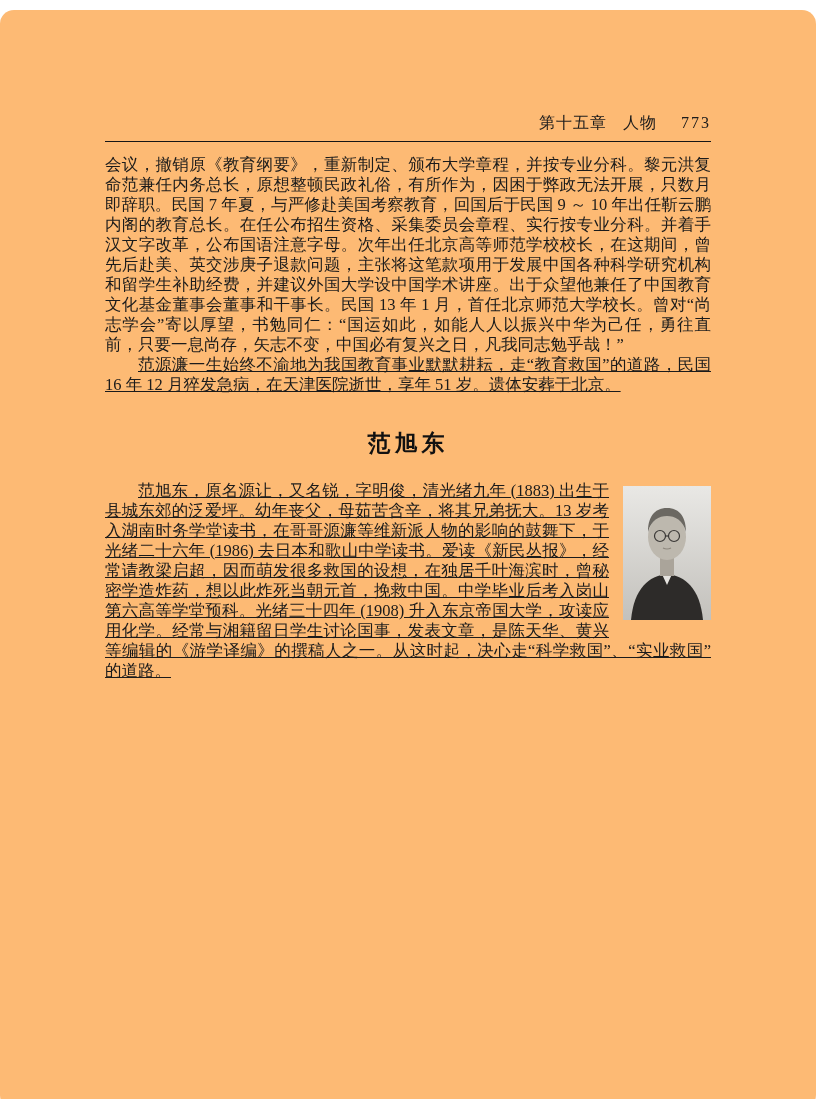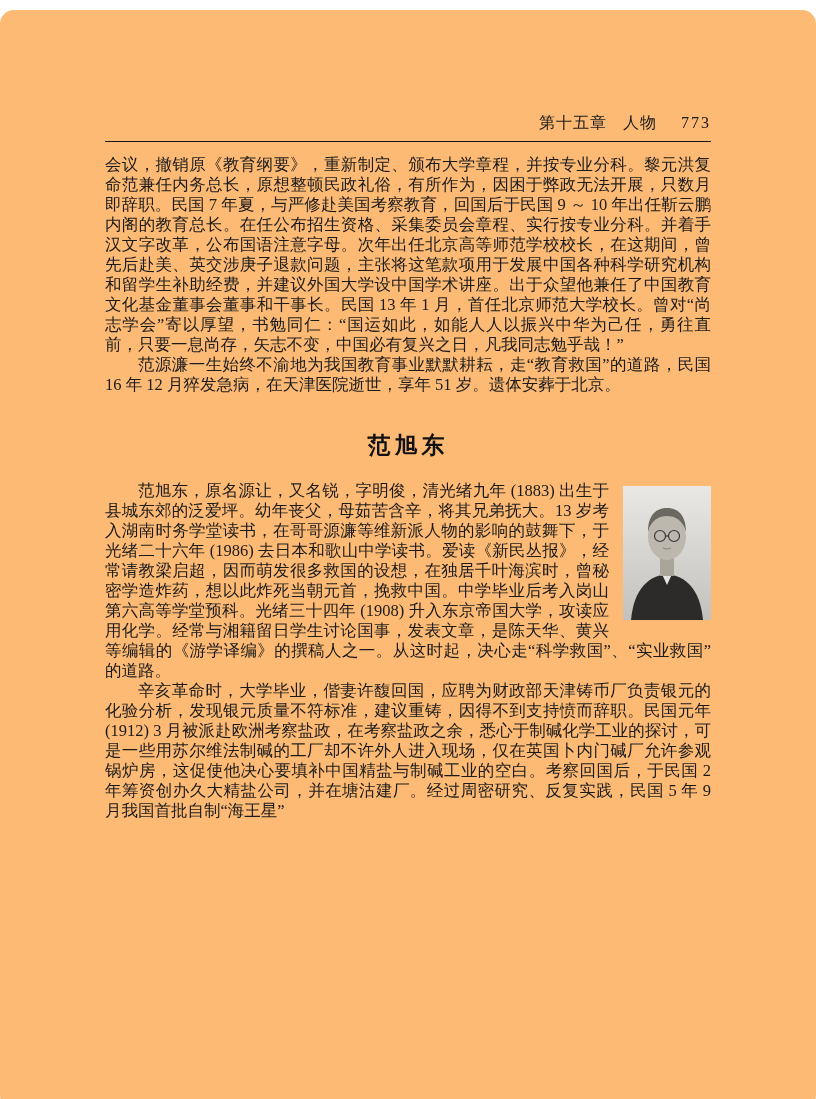--- a/index.html
+++ b/index.html
@@ -28,23 +28,23 @@
   }
   .page-header .chapter { margin-right: 16px; }
   .page-header .pagenum { margin-left: 24px; letter-spacing: 2px; }
   .body-text {
     margin-top: 13px;
     font-size: 16.5px;
     line-height: 20px;
     text-align: justify;
   }
   .para { margin: 0; }
-  .indent { text-indent: 2em; }
+  .indent { text-indent: 2em; text-decoration: underline; }
   .section-title {
-    font-family: Liberation Sans, sans-serif;
+    font-family: Liberation Mono, monospace;
     font-weight: 700;
     font-size: 23px;
     color: #111;
     text-align: center;
     text-indent: 0;
     letter-spacing: 4px;
     margin: 40px 0 26px 0;
   }
   .photo {
     float: right;
@@ -93,16 +93,15 @@
           <path d="M25 46 C25 28 34 22 44 22 C54 22 63 28 63 46 C60 34 52 30 44 30 C36 30 28 34 25 46 Z" fill="#6b6862"></path>
           <circle cx="37" cy="50" r="5.5" fill="none" stroke="#3a3836" stroke-width="1.2"></circle>
           <circle cx="51" cy="50" r="5.5" fill="none" stroke="#3a3836" stroke-width="1.2"></circle>
           <line x1="42.5" y1="50" x2="45.5" y2="50" stroke="#3a3836" stroke-width="1.2"></line>
           <path d="M40 62 Q44 64 48 62" fill="none" stroke="#8d877d" stroke-width="1.2"></path>
         </svg>
       </span>
       <span>范旭东，原名源让，又名锐，字明俊，清光绪九年 (1883) 出生于县城东郊的泛爱坪。幼年丧父，母茹苦含辛，将其兄弟抚大。13 岁考入湖南时务学堂读书，在哥哥源濂等维新派人物的影响的鼓舞下，于光绪二十六年 (1986) 去日本和歌山中学读书。爱读《新民丛报》，经常请教梁启超，因而萌发很多救国的设想，在独居千叶海滨时，曾秘密学造炸药，想以此炸死当朝元首，挽救中国。中学毕业后考入岗山第六高等学堂预科。光绪三十四年 (1908) 升入东京帝国大学，攻读应用化学。经常与湘籍留日学生讨论国事，发表文章，是陈天华、黄兴等编辑的《游学译编》的撰稿人之一。从这时起，决心走“科学救国”、“实业救国”的道路。</span>
     </p>
 
-    <p class="para indent">辛亥革命时，大学毕业，偕妻许馥回国，应聘为财政部天津铸币厂负责银元的化验分析，发现银元质量不符标准，建议重铸，因得不到支持愤而辞职。民国元年 (1912) 3 月被派赴欧洲考察盐政，在考察盐政之余，悉心于制碱化学工业的探讨，可是一些用苏尔维法制碱的工厂却不许外人进入现场，仅在英国卜内门碱厂允许参观锅炉房，这促使他决心要填补中国精盐与制碱工业的空白。考察回国后，于民国 2 年筹资创办久大精盐公司，并在塘沽建厂。经过周密研究、反复实践，民国 5 年 9 月我国首批自制“海王星”</p>
 
   </main>
 </div>
 
 </body></html>

